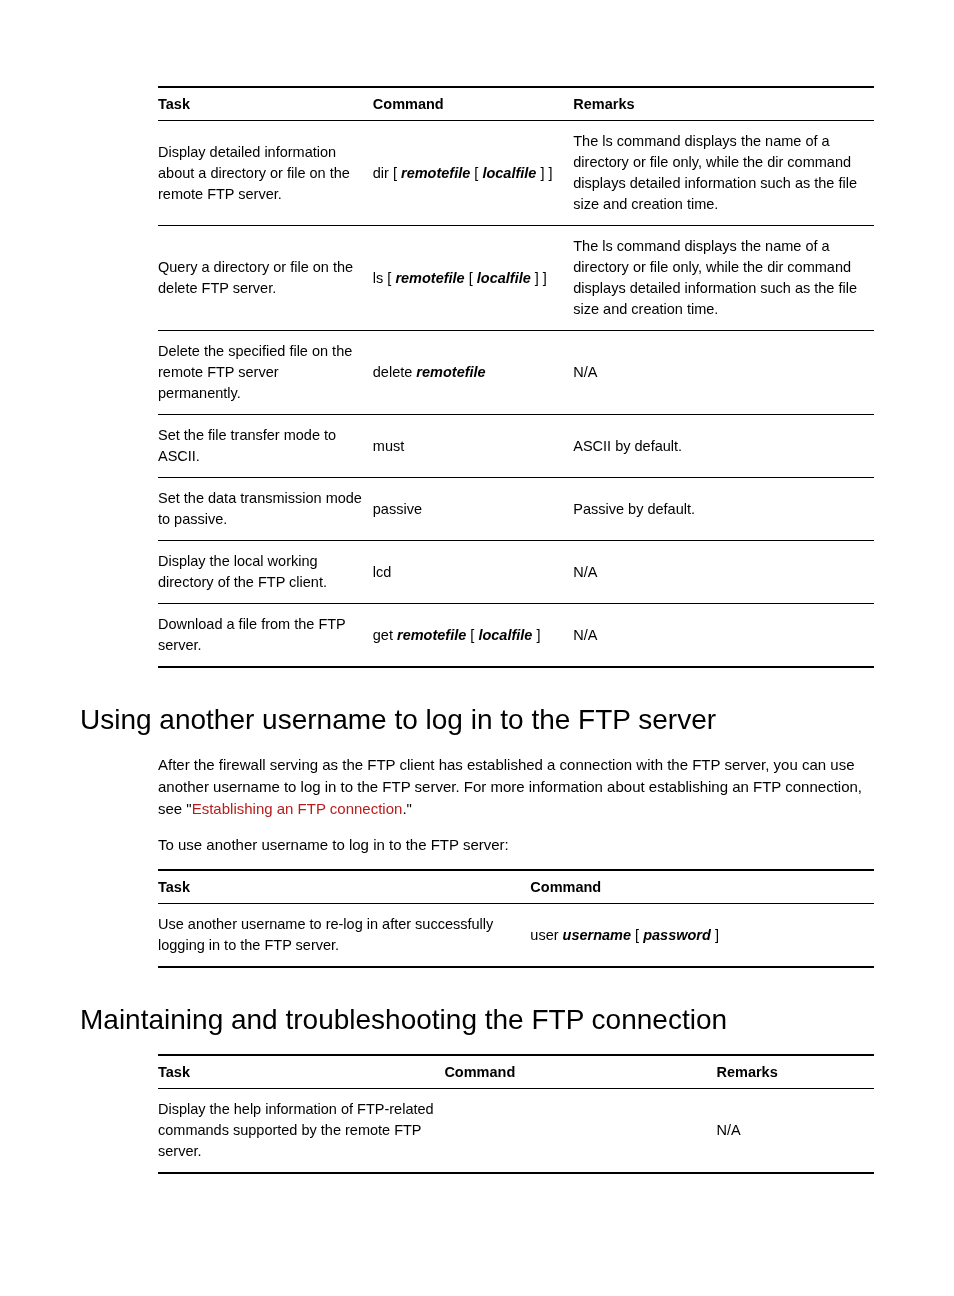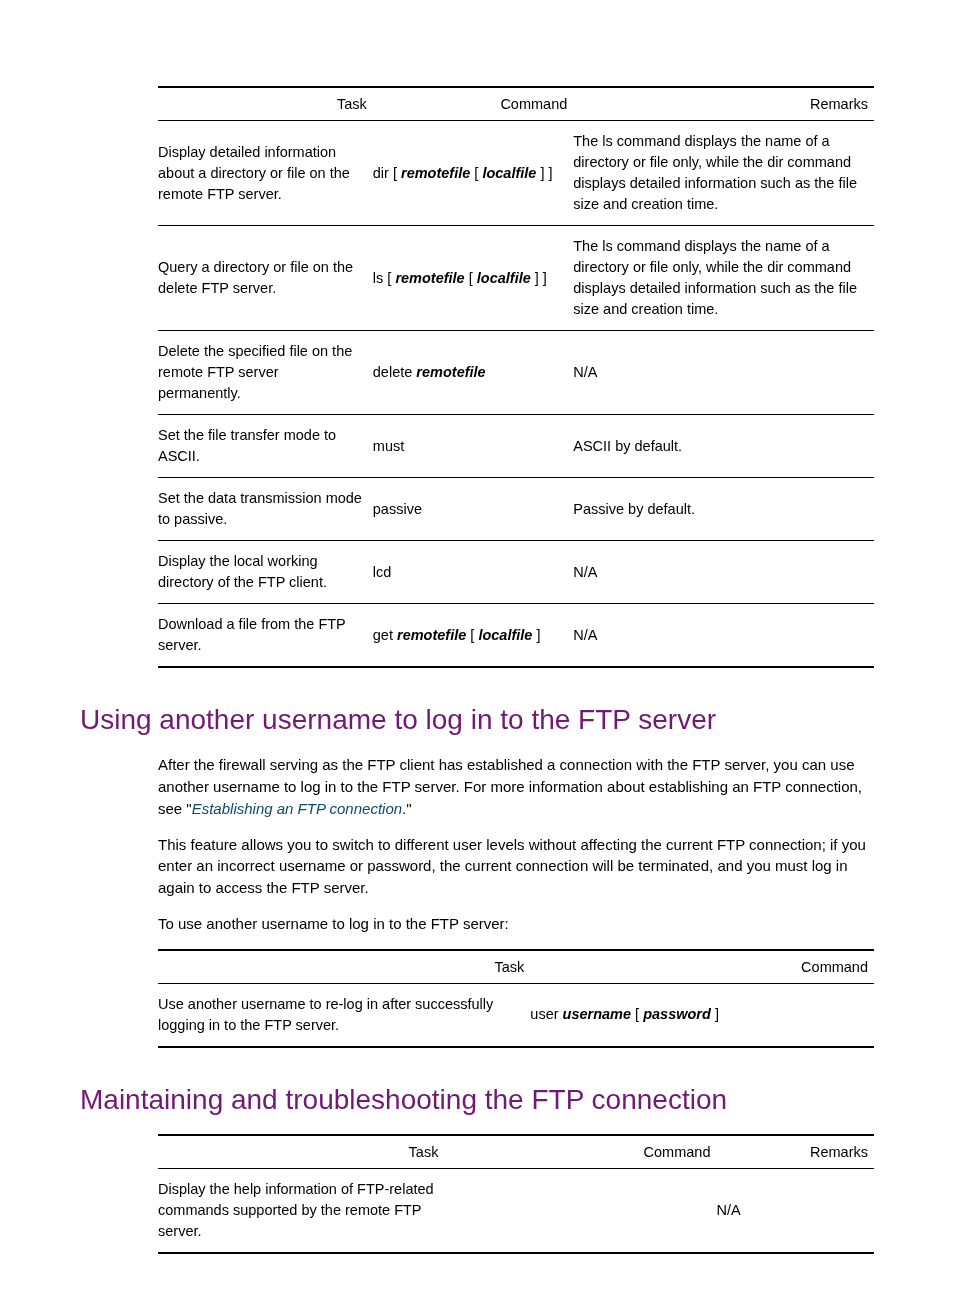--- a/index.html
+++ b/index.html
@@ -14,40 +14,39 @@
   .page {
     padding: 80px 80px 40px 80px;
   }
   .content-indent {
     margin-left: 78px;
   }
   h2 {
     font-family: Arial, Helvetica, sans-serif;
     font-weight: 400;
     font-size: 28px;
-    color: #701a75;
+    color: #000000;
     margin: 36px 0 18px 0;
   }
   p {
     margin: 0 0 14px 0;
     line-height: 1.45;
   }
   a.link {
-    color: #0c4a6e;
+    color: #b91c1c;
     text-decoration: none;
-    font-style: italic;
   }
   table {
     border-collapse: collapse;
     width: 100%;
     margin: 6px 0 10px 0;
   }
   table th {
-    text-align: right;
-    font-weight: normal;
+    text-align: left;
+    font-weight: bold;
     border-top: 2px solid #000;
     border-bottom: 1px solid #000;
     padding: 8px 6px 8px 0;
     font-size: 14.5px;
   }
   table td {
     border-bottom: 1px solid #000;
     padding: 10px 10px 10px 0;
     vertical-align: middle;
     line-height: 1.45;
@@ -112,21 +111,20 @@
         </tbody>
     </table>
   </div>
 
   <h2>Using another username to log in to the FTP server</h2>
 
   <div class="content-indent">
     <p>
       <span>After the firewall serving as the FTP client has established a connection with the FTP server, you can use another username to log in to the FTP server. For more information about establishing an FTP connection, see "</span><a href="#" class="link">Establishing an FTP connection</a><span>."</span>
     </p>
-    <p>This feature allows you to switch to different user levels without affecting the current FTP connection; if you enter an incorrect username or password, the current connection will be terminated, and you must log in again to access the FTP server.</p>
     <p>To use another username to log in to the FTP server:</p>
 
     <table>
       <thead>
         <tr>
           <th style="width:52%">Task</th>
           <th style="width:48%">Command</th>
         </tr>
       </thead>
       <tbody>

